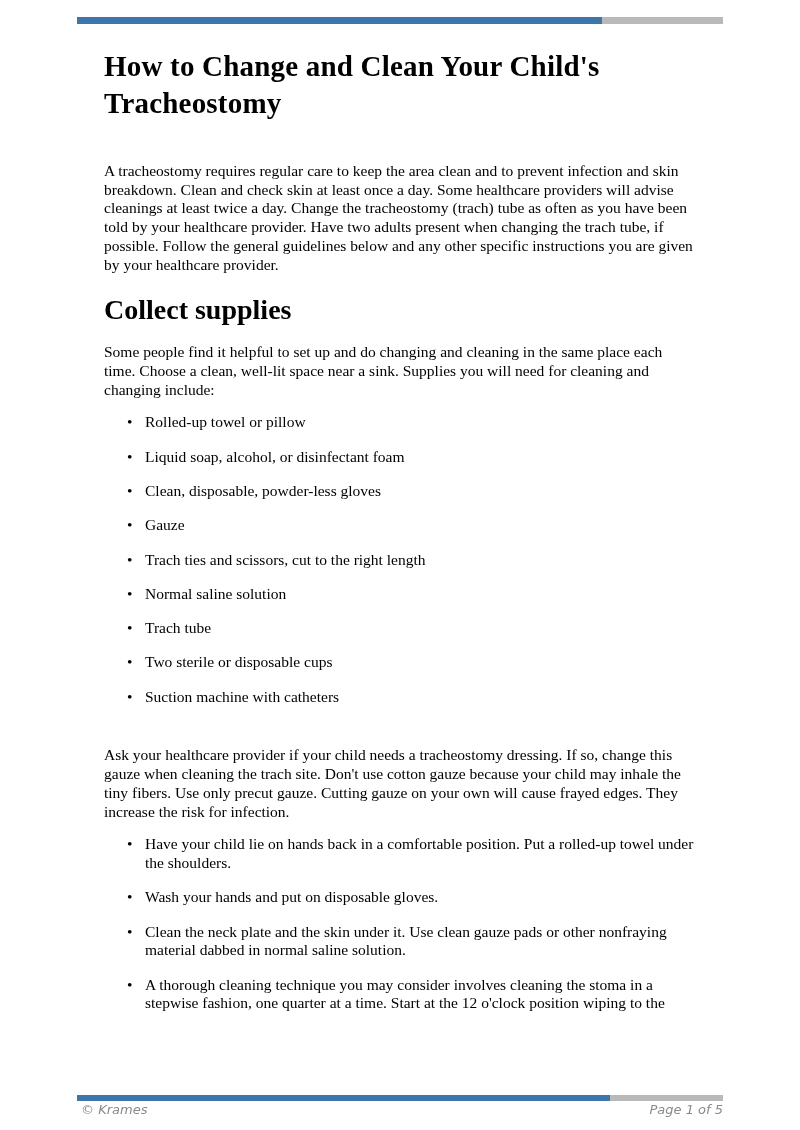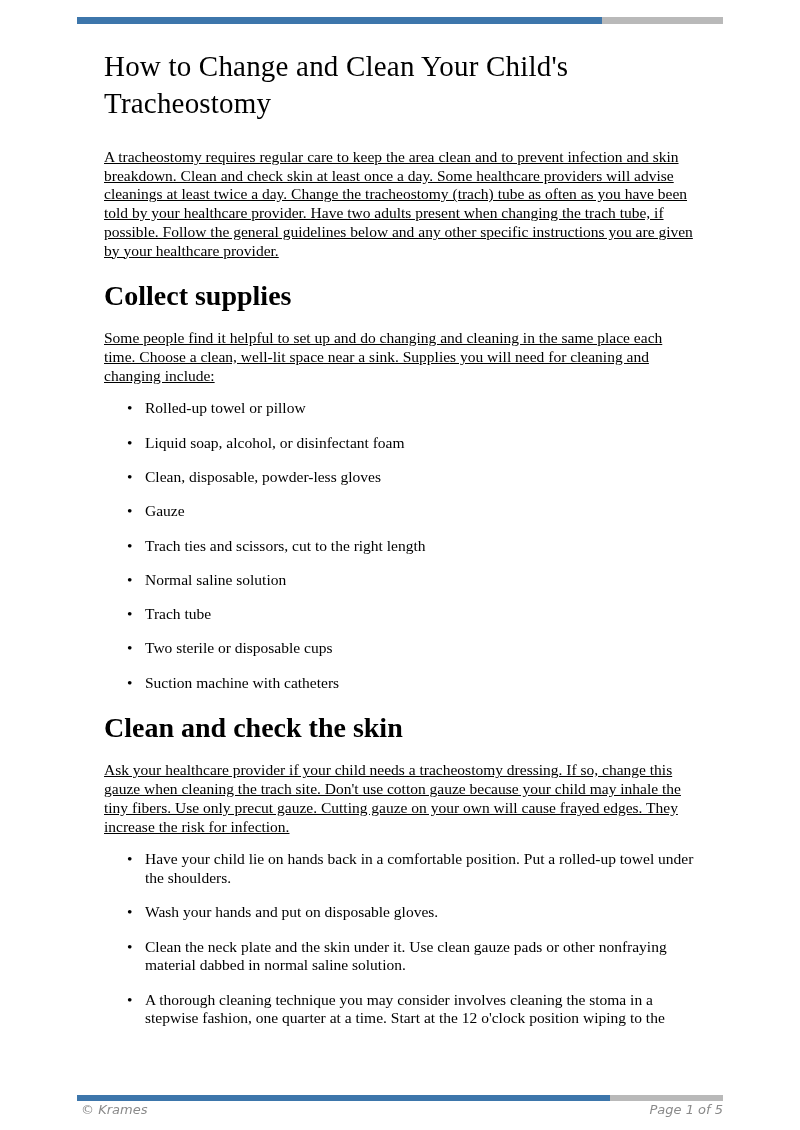--- a/index.html
+++ b/index.html
@@ -34,28 +34,27 @@
   .content {
     position: absolute;
     left: 104px;
     top: 0;
     width: 592px;
   }
   h1.doc-title {
     margin: 48px 0 0;
     font-size: 29px;
     line-height: 37px;
-    font-weight: normal;
+    font-weight: bold;
     letter-spacing: 0.2px;
   }
   p.body-text {
-    margin: 26px 0 0;
+    margin: 40px 0 0;
     font-size: 15.5px;
     line-height: 18.7px;
-    text-decoration: underline;
   }
   h2.section-heading {
     margin: 22px 0 0;
     font-size: 28px;
     line-height: 27px;
     font-weight: bold;
   }
   h2.section-heading + p.body-text {
     margin-top: 20px;
   }
@@ -128,21 +127,20 @@
         <li>Normal saline solution</li>
 
         <li>Trach tube</li>
 
         <li>Two sterile or disposable cups</li>
 
 
         <li>Suction machine with catheters</li>
       </ul>
 
-    <h2 class="section-heading">Clean and check the skin</h2>
 
     <p class="body-text">Ask your healthcare provider if your child needs a tracheostomy dressing. If so, change this gauze when cleaning the trach site. Don't use cotton gauze because your child may inhale the tiny fibers. Use only precut gauze. Cutting gauze on your own will cause frayed edges. They increase the risk for infection.</p>
 
     <ul class="bullet-list">
 
         <li>Have your child lie on hands back in a comfortable position. Put a rolled-up towel under the shoulders.</li>
 
         <li>Wash your hands and put on disposable gloves.</li>
 
         <li>Clean the neck plate and the skin under it. Use clean gauze pads or other nonfraying material dabbed in normal saline solution.</li>

